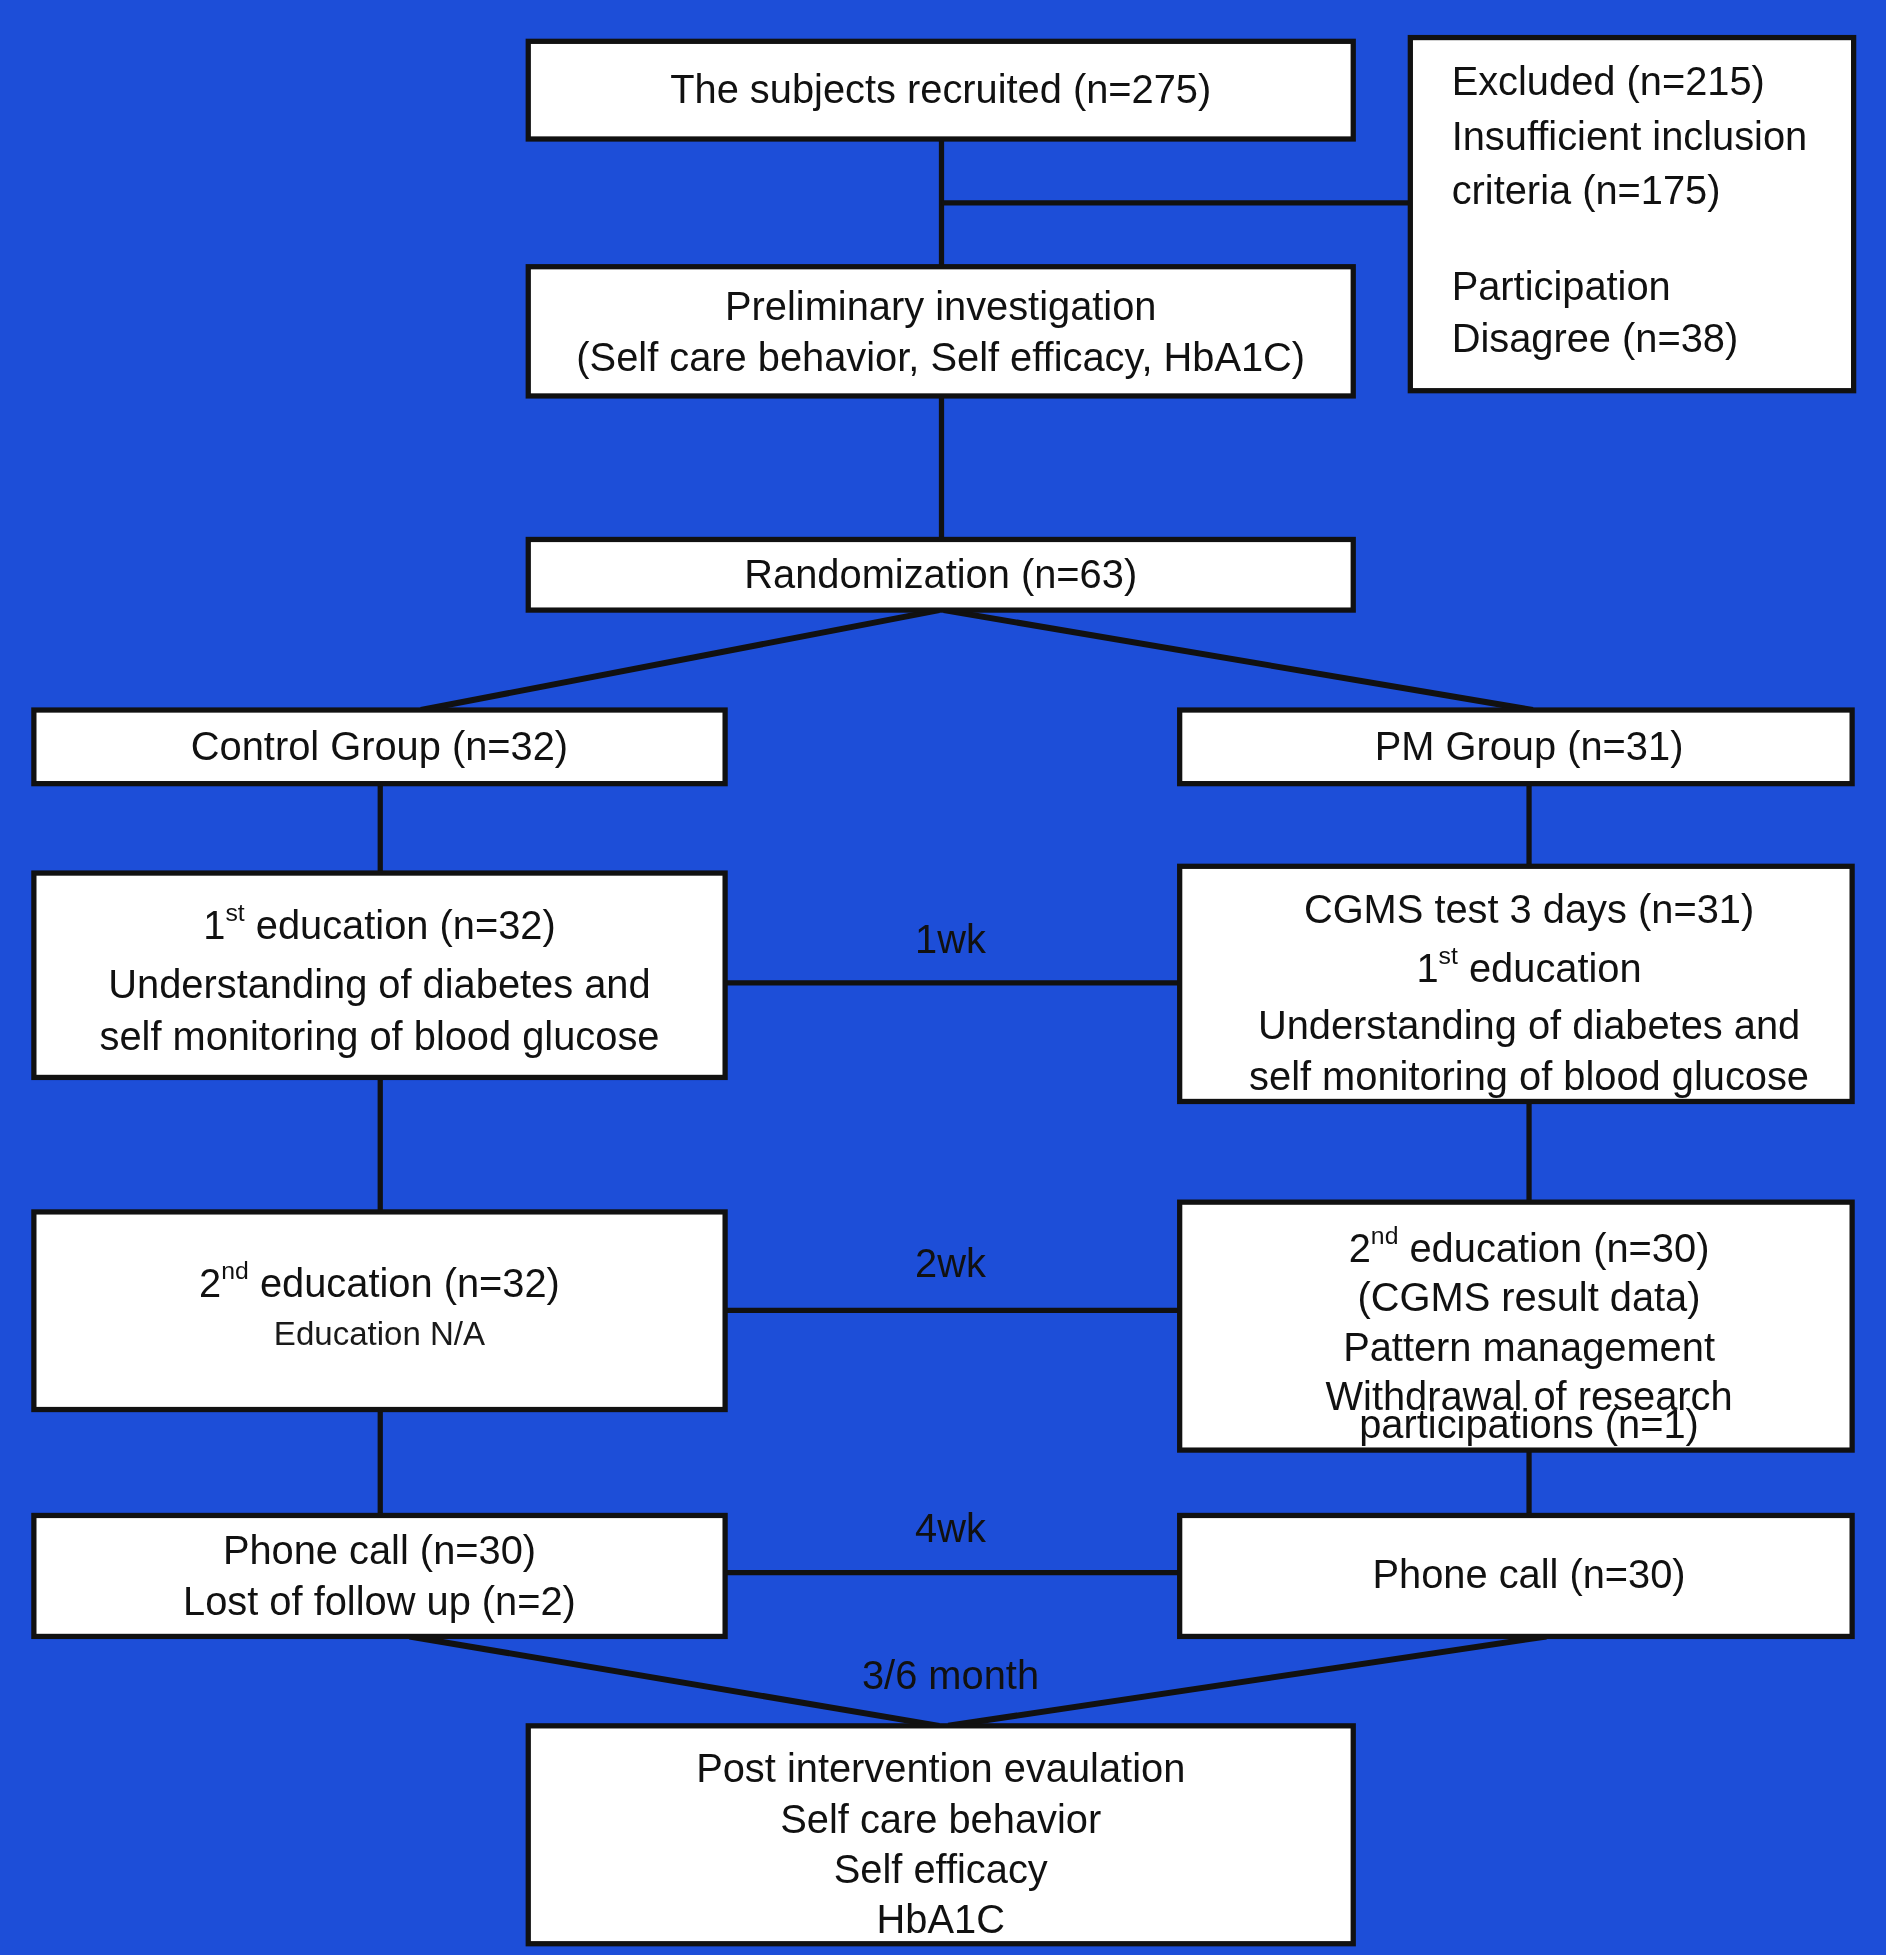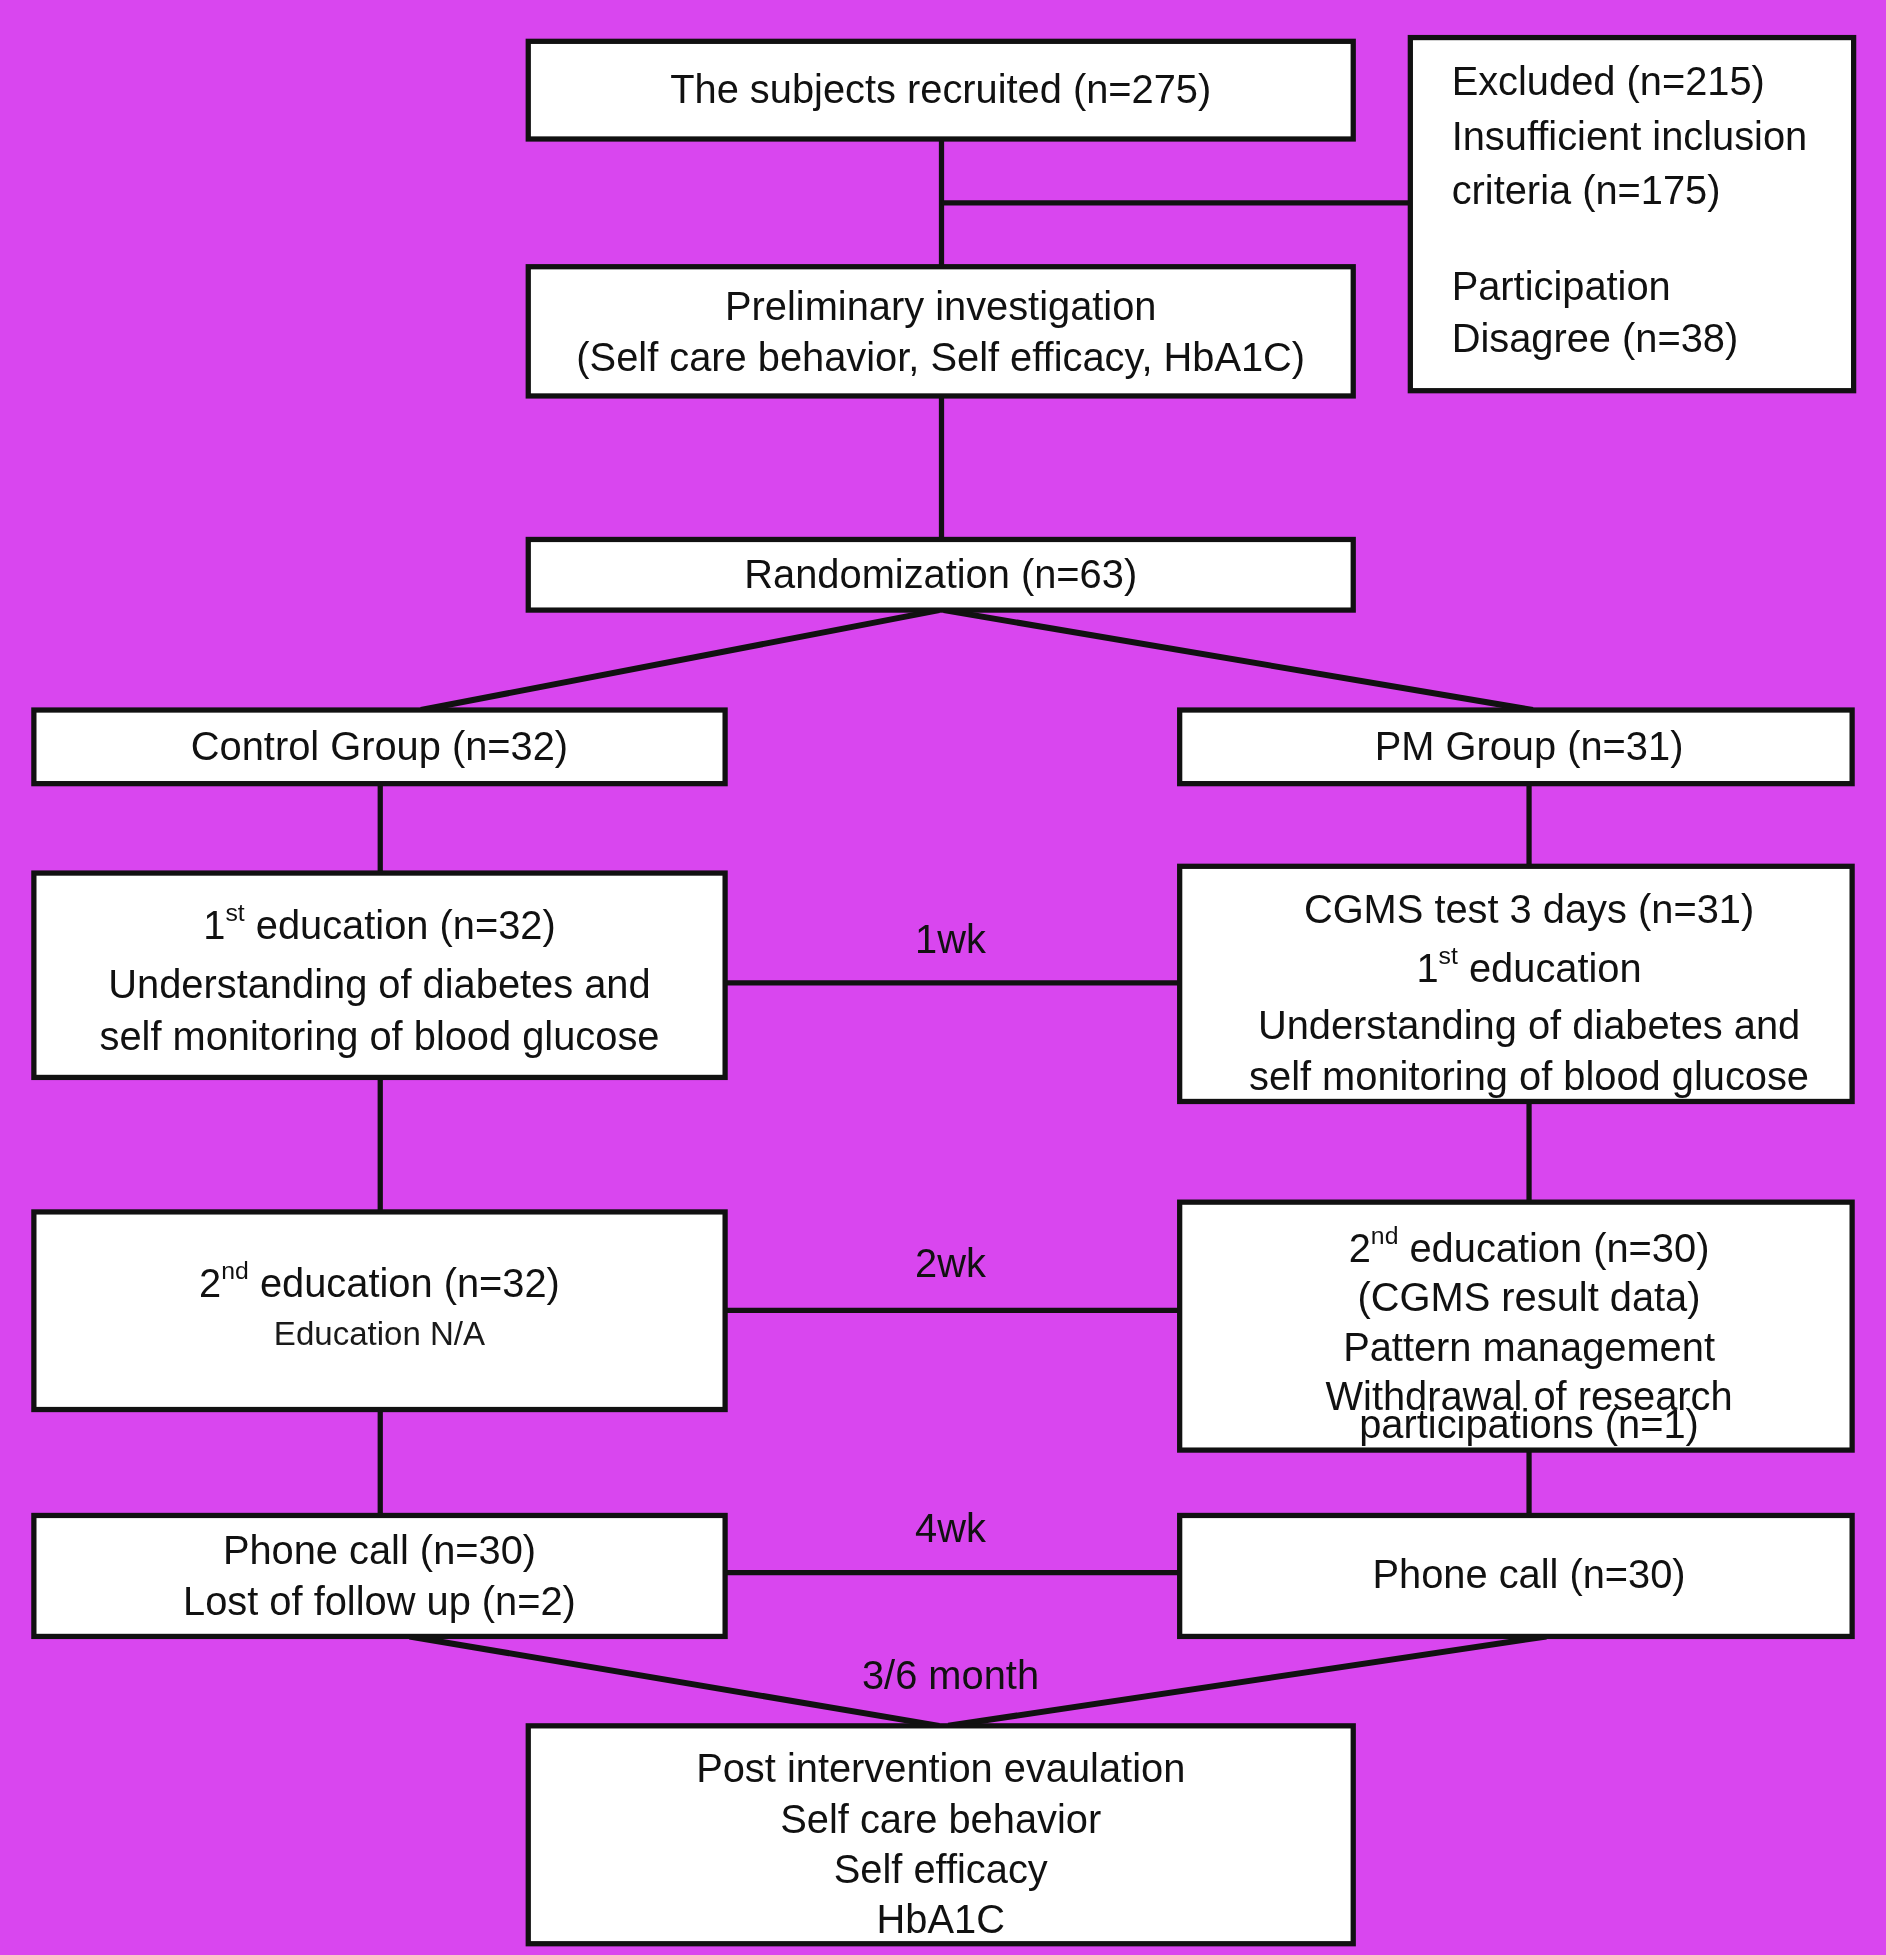--- a/index.html
+++ b/index.html
@@ -10,21 +10,21 @@
   body {
     width: 1886px;
     height: 1955px;
     font-family: "Liberation Sans", sans-serif;
     overflow: hidden;
   }
   #flowchart-root {
     position: relative;
     width: 1886px;
     height: 1955px;
-    background: #d946ef;
+    background: #1d4ed8;
   }
   svg.chart-svg {
     position: absolute;
     left: 0;
     top: 0;
     width: 1886px;
     height: 1955px;
     display: block;
   }
   .box-rect {

